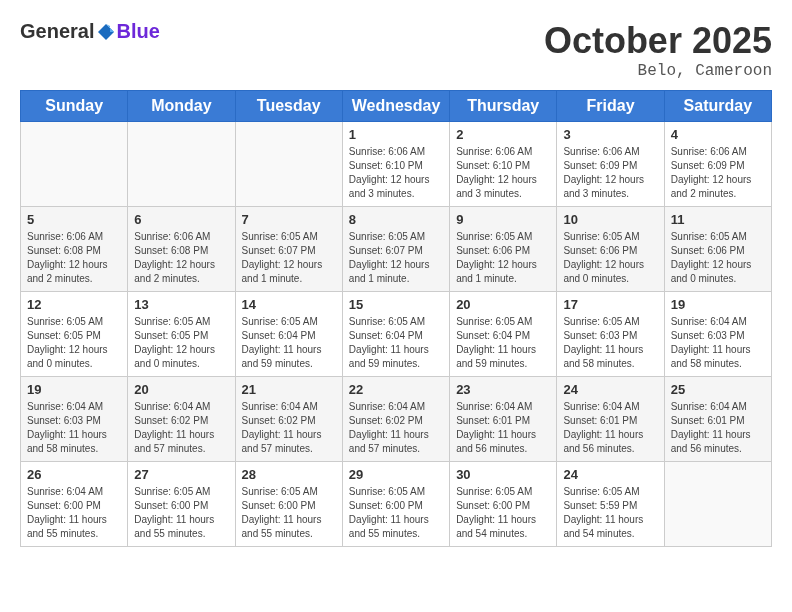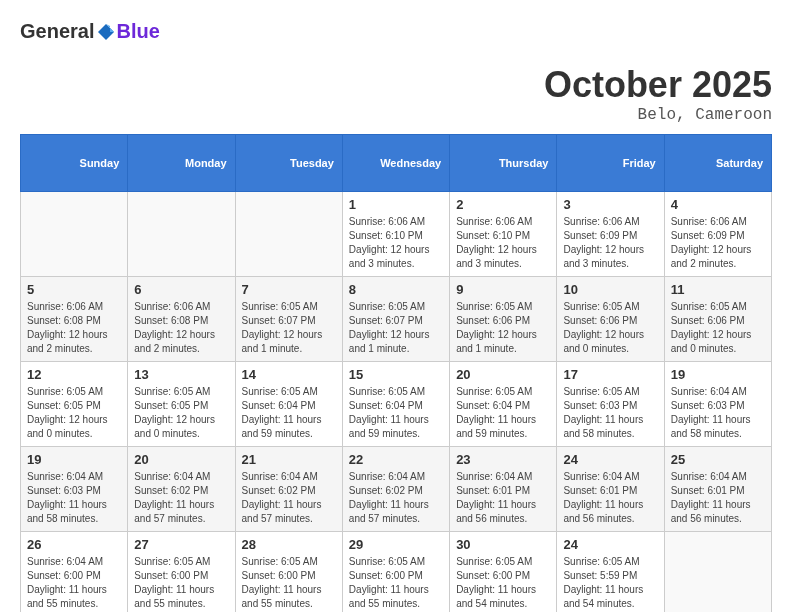--- a/index.html
+++ b/index.html
@@ -40,39 +40,38 @@
       height: 20px;
       margin-left: 2px;
     }
     .month-title {
       text-align: right;
     }
     .month-title h1 {
       font-size: 36px;
       font-weight: bold;
       color: #333;
-      margin-top: 44px;
     }
     .month-title h2 {
       font-size: 16px;
       font-weight: normal;
       color: #555;
       font-family: Liberation Mono, monospace;
     }
     .calendar {
       width: 100%;
       border-collapse: collapse;
       border: 1px solid #ccc;
     }
     .calendar th {
       background-color: #3a7bd5;
       color: white;
-      text-align: right;
-      padding: 22px 8px;
-      font-size: 11px;
+      text-align: center;
+      padding: 6px 8px;
+      font-size: 16px;
       border: 1px solid #2a6bc5;
     }
     .calendar td {
       vertical-align: top;
       padding: 5px 6px;
       border: 1px solid #ccc;
       font-size: 10.5px;
       color: #333;
       width: calc(100% / 7);
       background: #fff;

